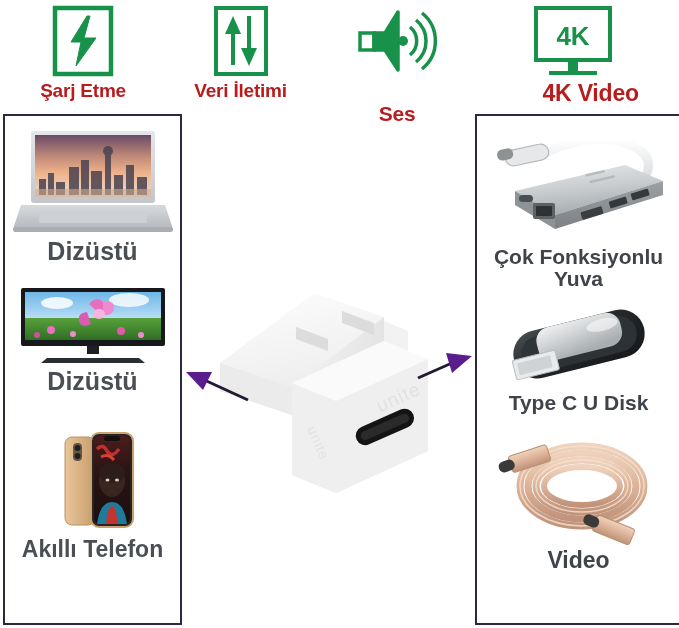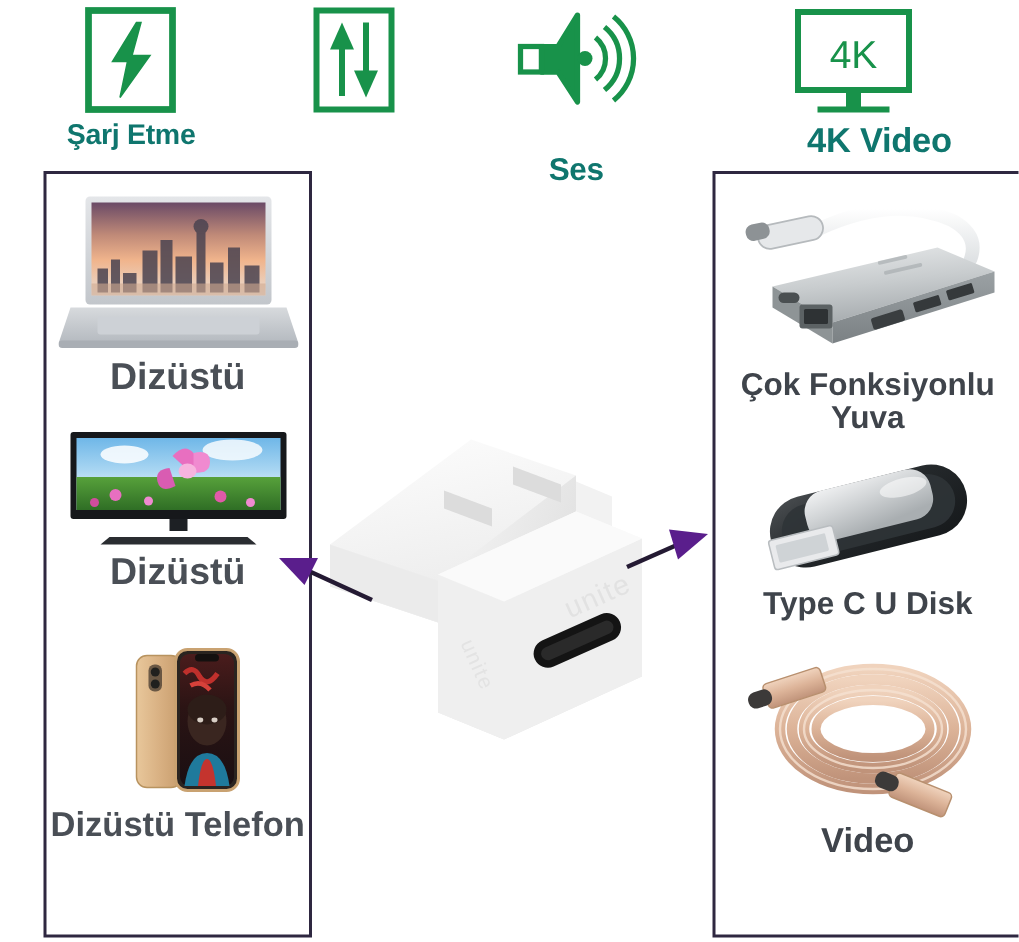--- a/index.html
+++ b/index.html
@@ -27,45 +27,47 @@
   }
   .feature {
     display: flex;
     flex-direction: column;
     align-items: center;
     justify-content: flex-start;
   }
   .feature-glyph {
     height: 74px;
     display: flex;
+    align-items: center;
     justify-content: center;
+    font-weight: bold;
   }
   .feature-label {
     font-size: 20px;
     font-weight: bold;
-    color: #0f766e;
+    color: #b91c1c;
     letter-spacing: -0.2px;
     margin-top: 2px;
     white-space: nowrap;
   }
   .f-charging .feature-label { font-size: 19px; }
   .f-data .feature-label { font-size: 19px; }
   .f-audio .feature-label { font-size: 21px; margin-top: 24px; }
   .f-video .feature-label { font-size: 23px; margin-left: 35px; }
 
   
   .panel {
     position: absolute;
     border: 2px solid #2e2740;
     background: #ffffff;
     display: flex;
     flex-direction: column;
     align-items: center;
   }
-  .panel-left  { left: 3px;  top: 114px; width: 179px; height: 511px; margin-left: 26px; }
+  .panel-left  { left: 3px;  top: 114px; width: 179px; height: 511px; }
   .panel-right { left: 475px; top: 114px; width: 207px; height: 511px; }
 
   .cell {
     width: 100%;
     display: flex;
     flex-direction: column;
     align-items: center;
     justify-content: flex-start;
   }
   .cell-art {
@@ -145,20 +147,21 @@
         <svg width="58" height="72" viewBox="0 0 58 72">
           <rect x="4" y="3" width="50" height="66" fill="none" stroke="#18924a" stroke-width="4"></rect>
 
           <line x1="21" y1="60" x2="21" y2="22" stroke="#18924a" stroke-width="4"></line>
           <polygon points="21,11 13,29 29,29" fill="#18924a"></polygon>
 
           <line x1="37" y1="11" x2="37" y2="48" stroke="#18924a" stroke-width="4"></line>
           <polygon points="37,61 29,43 45,43" fill="#18924a"></polygon>
         </svg>
       </div>
+      <div class="feature-label">Veri İletimi</div>
     </div>
 
     <div class="feature f-audio">
       <div class="feature-glyph">
         <svg width="84" height="70" viewBox="0 0 84 70">
 
           <rect x="5" y="27" width="14" height="17" fill="none" stroke="#18924a" stroke-width="3.5"></rect>
 
           <path d="M19 27 L19 44 L30 44 L43 64 L43 6 L30 27 Z" fill="#18924a" stroke="#18924a" stroke-width="3.5" stroke-linejoin="round"></path>
 
@@ -307,21 +310,21 @@
 
           <ellipse cx="79" cy="58" rx="13" ry="16" fill="#3a2620"></ellipse>
           <ellipse cx="79" cy="50" rx="13" ry="10" fill="#2d1d18"></ellipse>
           <ellipse cx="74.5" cy="57" rx="2" ry="1.6" fill="#d9cfc6"></ellipse>
           <ellipse cx="84" cy="57" rx="2" ry="1.6" fill="#d9cfc6"></ellipse>
 
           <path d="M64 101 q3 -22 15 -22 q12 0 15 22 z" fill="#1f7a9c"></path>
           <path d="M73 101 q2 -18 6 -18 q4 0 6 18 z" fill="#c4342e"></path>
         </svg>
       </div>
-      <div class="cell-label">Dizüstü Telefon</div>
+      <div class="cell-label">Akıllı Telefon</div>
     </div>
 
   </div>
 
   <div class="panel panel-right">
 
     <div class="cell c-dock">
       <div class="cell-art">
         <svg width="188" height="118" viewBox="0 0 188 118">
           <defs>

